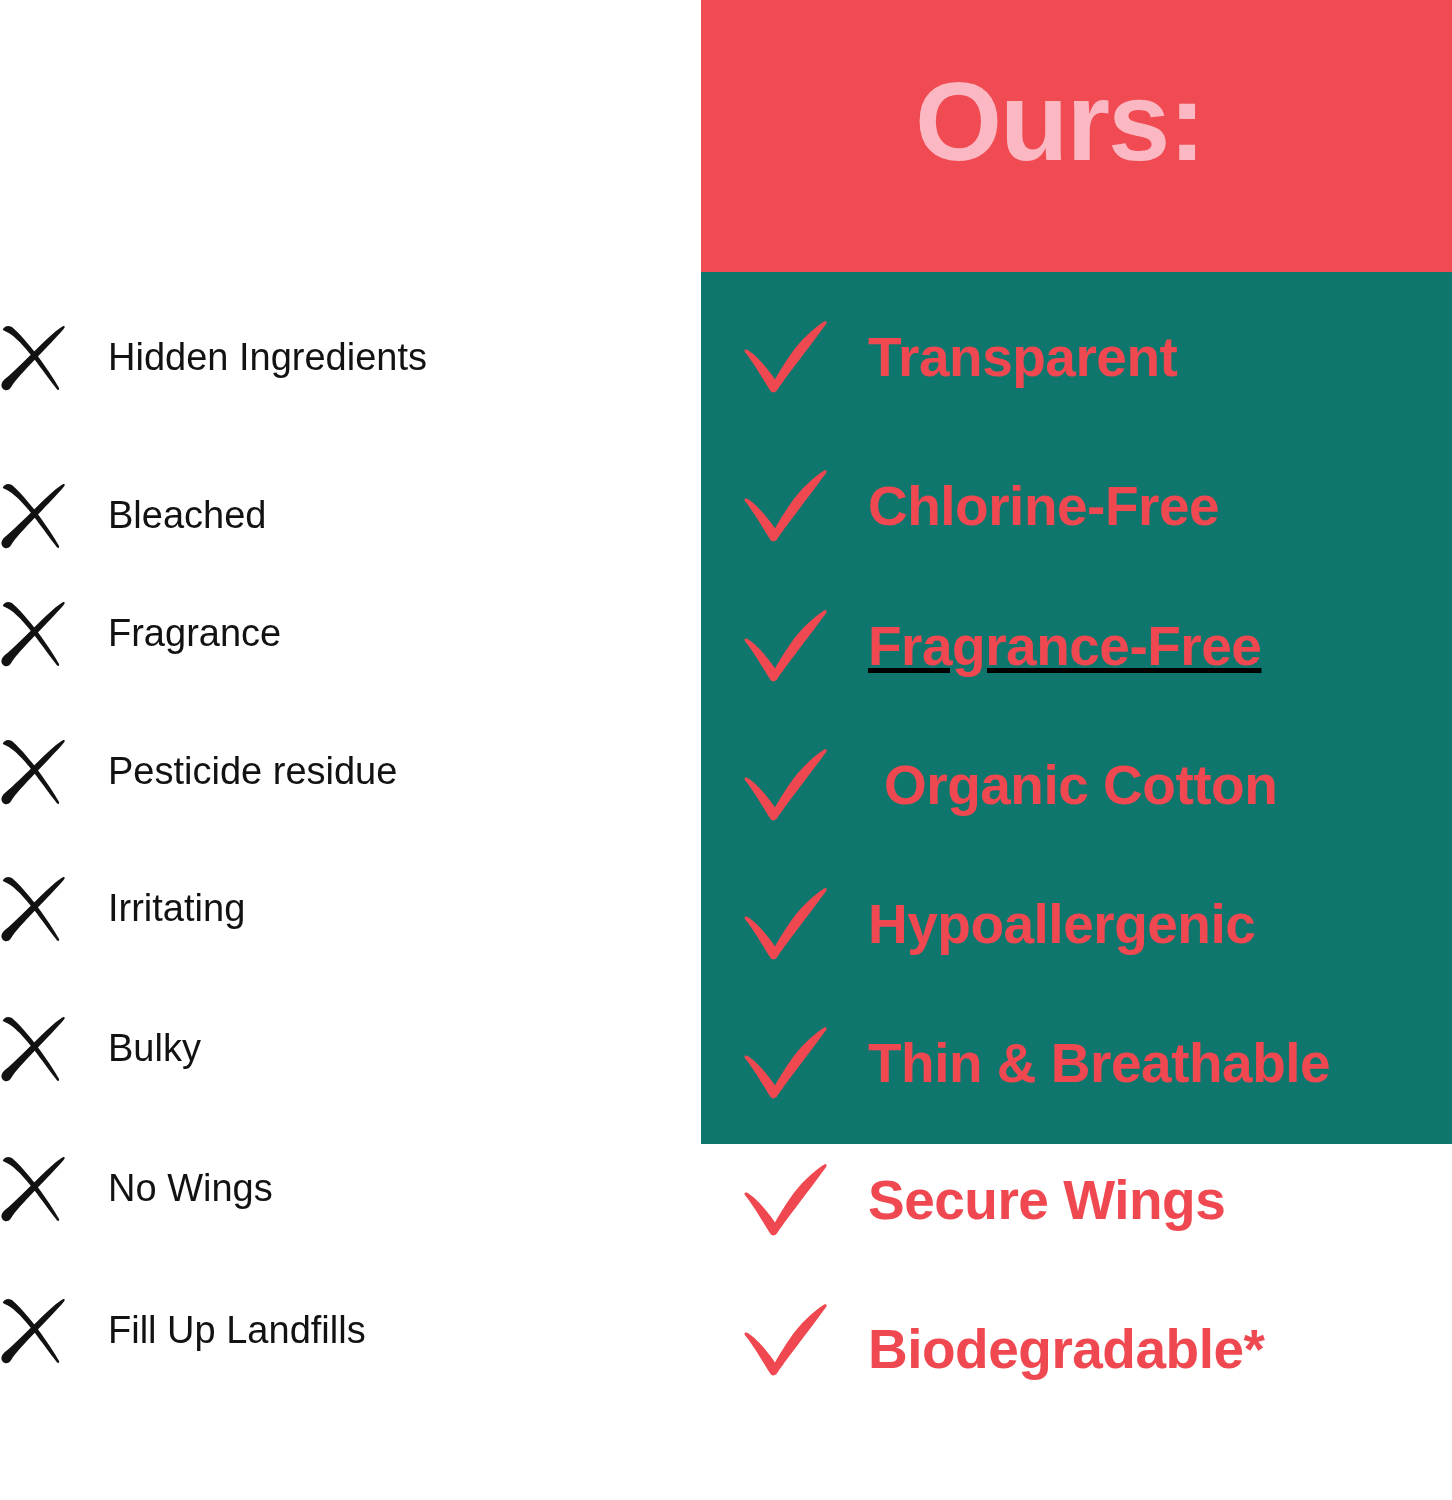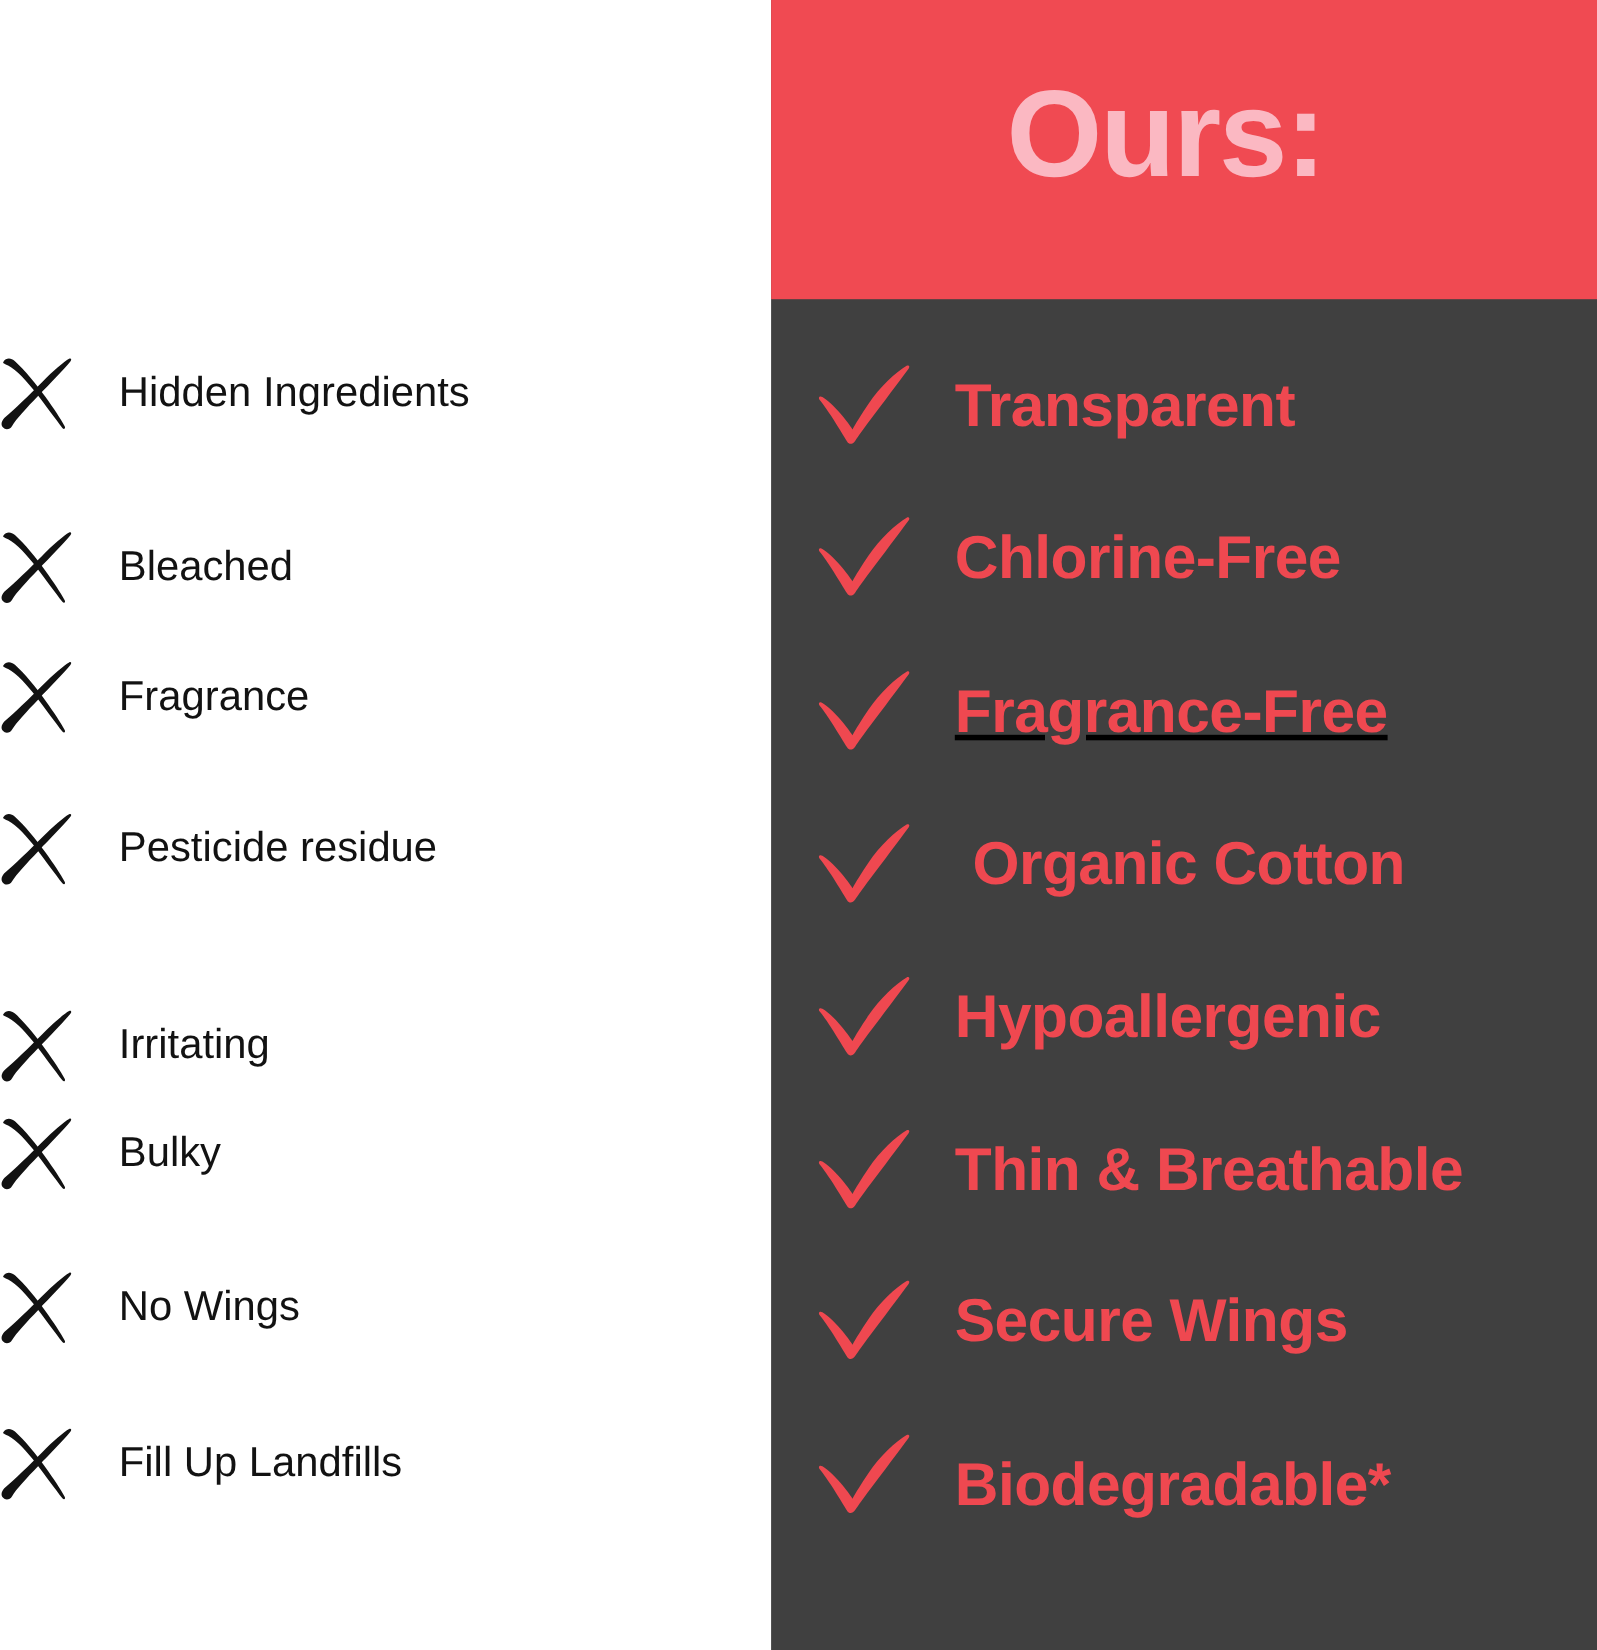--- a/index.html
+++ b/index.html
@@ -19,22 +19,22 @@
     background: #ffffff;
     overflow: hidden;
   }
 
   
   #ours-panel {
     position: absolute;
     left: 701px;
     top: 0;
     width: 751px;
-    height: 1500px;
-    background: #404040;
+    height: 1144px;
+    background: #0f766e;
   }
   #ours-header-band {
     position: absolute;
     left: 0;
     top: 0;
     width: 751px;
     height: 272px;
     background: #F04A52;
   }
   #ours-title {
@@ -153,21 +153,21 @@
       </div>
       <div class="row" style="top: 728px;">
         <span>
           <svg class="x-icon" viewBox="0 0 70 70" xmlns="http://www.w3.org/2000/svg" aria-hidden="true">
             <path d="M3.0 7.0 C5.5 3.2 9.8 3.0 13.6 6.4 C22.0 13.9 33.0 27.2 41.4 39.0 C49.0 49.6 55.0 58.6 58.8 65.6 C59.9 67.6 58.2 68.9 56.7 67.0 C50.6 59.2 42.0 47.3 33.2 35.8 C24.6 24.6 15.0 14.2 7.4 10.2 C4.3 8.6 2.2 8.2 3.0 7.0 Z" fill="#121212"></path>
             <path d="M62.8 4.2 C64.4 3.3 65.6 4.6 64.0 6.6 C57.4 14.6 46.0 26.1 35.0 37.6 C24.0 49.0 14.6 59.2 11.0 65.2 C9.0 68.5 5.0 69.2 2.6 66.4 C0.4 63.8 1.4 60.0 5.2 56.8 C13.0 50.2 26.0 37.6 38.2 25.4 C48.4 15.2 58.2 6.7 62.8 4.2 Z" fill="#121212"></path>
           </svg>
         </span>
         <span class="theirs-label">Pesticide residue</span>
       </div>
-      <div class="row" style="top: 907px;">
+      <div class="row" style="top: 865px;">
         <span>
           <svg class="x-icon" viewBox="0 0 70 70" xmlns="http://www.w3.org/2000/svg" aria-hidden="true">
             <path d="M3.0 7.0 C5.5 3.2 9.8 3.0 13.6 6.4 C22.0 13.9 33.0 27.2 41.4 39.0 C49.0 49.6 55.0 58.6 58.8 65.6 C59.9 67.6 58.2 68.9 56.7 67.0 C50.6 59.2 42.0 47.3 33.2 35.8 C24.6 24.6 15.0 14.2 7.4 10.2 C4.3 8.6 2.2 8.2 3.0 7.0 Z" fill="#121212"></path>
             <path d="M62.8 4.2 C64.4 3.3 65.6 4.6 64.0 6.6 C57.4 14.6 46.0 26.1 35.0 37.6 C24.0 49.0 14.6 59.2 11.0 65.2 C9.0 68.5 5.0 69.2 2.6 66.4 C0.4 63.8 1.4 60.0 5.2 56.8 C13.0 50.2 26.0 37.6 38.2 25.4 C48.4 15.2 58.2 6.7 62.8 4.2 Z" fill="#121212"></path>
           </svg>
         </span>
         <span class="theirs-label">Irritating</span>
       </div>
       <div class="row" style="top: 1005px;">
         <span>
@@ -192,21 +192,21 @@
           <svg class="x-icon" viewBox="0 0 70 70" xmlns="http://www.w3.org/2000/svg" aria-hidden="true">
             <path d="M3.0 7.0 C5.5 3.2 9.8 3.0 13.6 6.4 C22.0 13.9 33.0 27.2 41.4 39.0 C49.0 49.6 55.0 58.6 58.8 65.6 C59.9 67.6 58.2 68.9 56.7 67.0 C50.6 59.2 42.0 47.3 33.2 35.8 C24.6 24.6 15.0 14.2 7.4 10.2 C4.3 8.6 2.2 8.2 3.0 7.0 Z" fill="#121212"></path>
             <path d="M62.8 4.2 C64.4 3.3 65.6 4.6 64.0 6.6 C57.4 14.6 46.0 26.1 35.0 37.6 C24.0 49.0 14.6 59.2 11.0 65.2 C9.0 68.5 5.0 69.2 2.6 66.4 C0.4 63.8 1.4 60.0 5.2 56.8 C13.0 50.2 26.0 37.6 38.2 25.4 C48.4 15.2 58.2 6.7 62.8 4.2 Z" fill="#121212"></path>
           </svg>
         </span>
         <span class="theirs-label">Fill Up Landfills</span>
       </div>
     </div>
 
   <div id="ours-list">
-      <div class="row" style="top: 325px; align-items: center;">
+      <div class="row" style="top: 314px; align-items: center;">
         <span>
           <svg class="check-icon" viewBox="0 0 84 74" xmlns="http://www.w3.org/2000/svg" aria-hidden="true">
             <path d="M80.2 1.6 C82.0 0.5 83.6 2.0 82.0 4.2 C73.0 16.4 59.0 35.0 47.2 50.6 C41.0 58.9 36.2 65.6 33.4 69.8 C31.2 73.0 28.0 73.4 26.2 70.6 C23.2 66.0 17.2 55.8 11.2 46.6 C7.4 40.7 3.6 35.4 1.2 32.6 C-0.6 30.5 1.0 28.6 3.6 30.0 C8.0 32.4 14.2 38.2 20.0 45.0 C24.8 50.6 28.8 56.0 31.0 59.4 C33.6 54.6 39.0 45.8 45.6 36.0 C55.8 20.8 70.6 7.4 80.2 1.6 Z" fill="#EF4850"></path>
           </svg>
         </span>
         <span class="ours-label">Transparent</span>
       </div>
       <div class="row" style="top: 463px;">
         <span>
           <svg class="check-icon" viewBox="0 0 84 74" xmlns="http://www.w3.org/2000/svg" aria-hidden="true">

